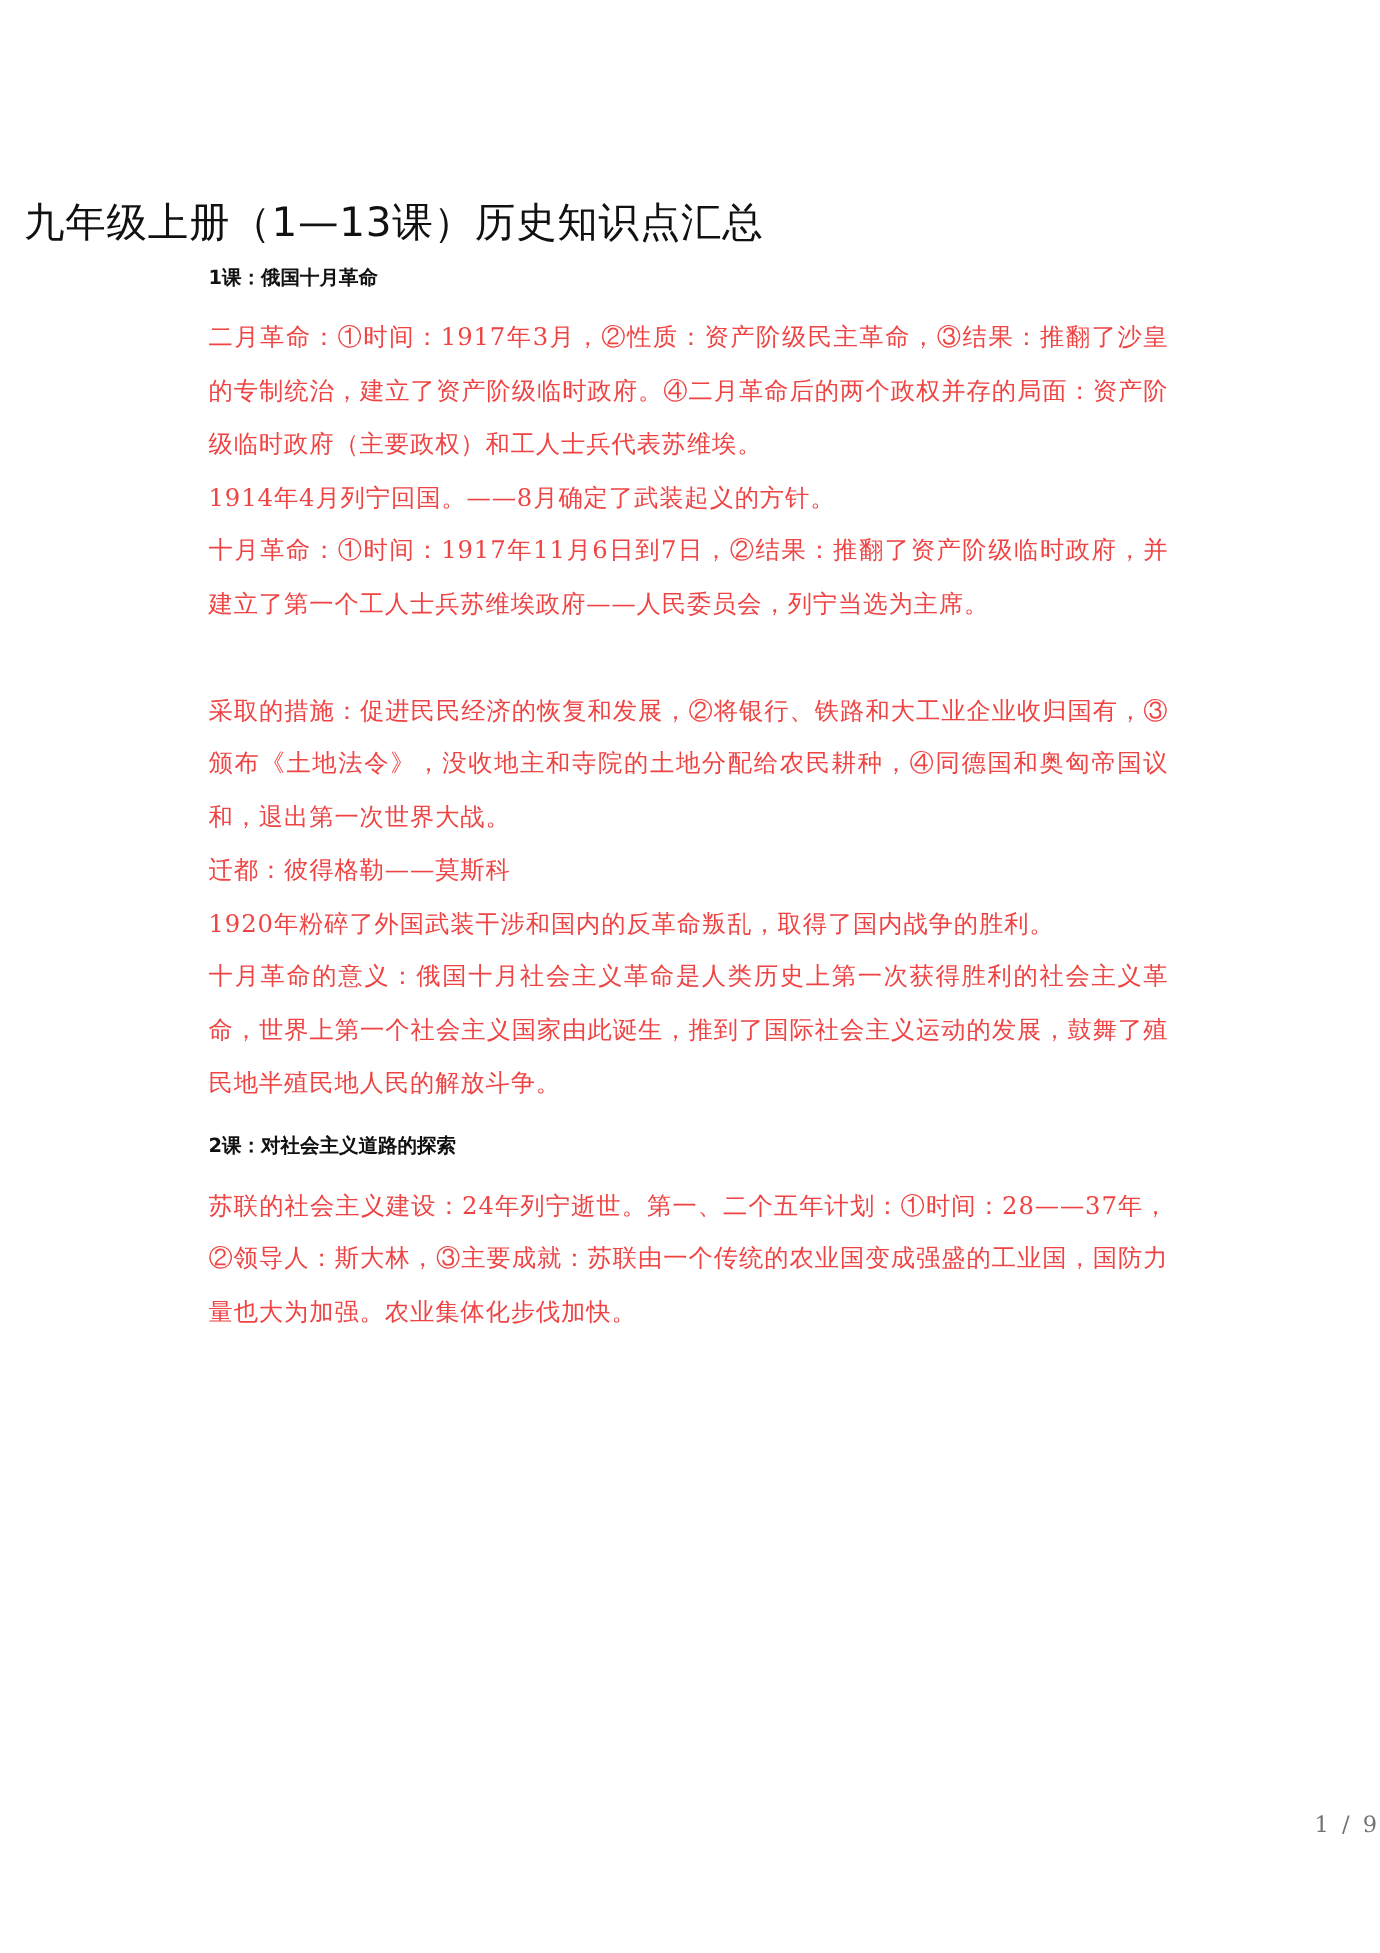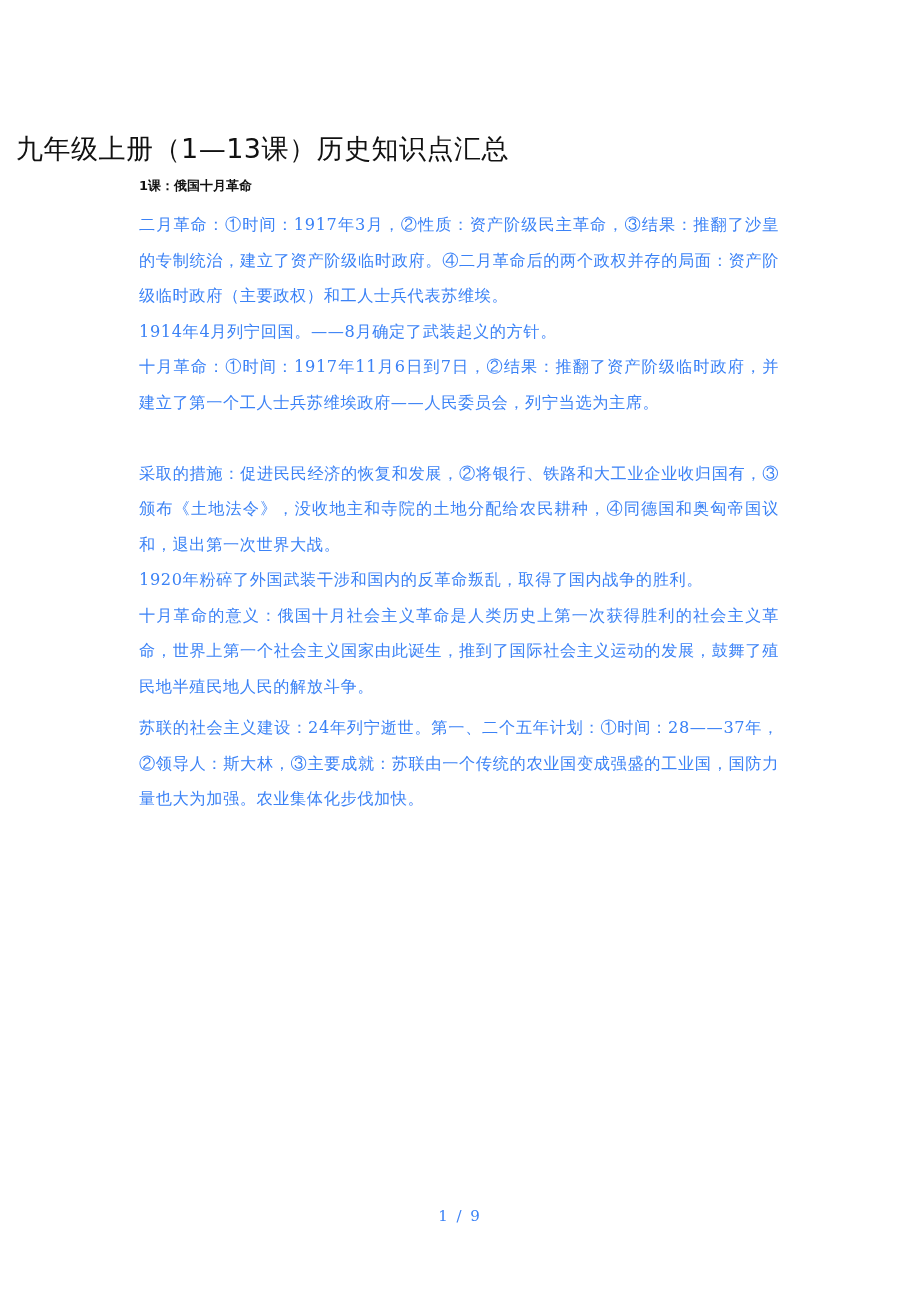--- a/index.html
+++ b/index.html
@@ -48,62 +48,64 @@
       font-weight: bold;
       font-size: 13px;
       line-height: 38px;
       margin: 0 0 2px 0;
       color: #111111;
     }
     .para {
       font-size: 16.2px;
       line-height: 35.5px;
       margin: 0;
-      color: #3b82f6;
+      color: #ef4444;
       text-align: justify;
       letter-spacing: 0.6px;
     }
     .blank {
       height: 35.5px;
     }
     .section-2 {
       margin-top: 6px;
     }
     .page-number {
       position: absolute;
       left: 0;
       width: 920px;
       top: 1207px;
-      text-align: center;
+      text-align: right;
       font-size: 15px;
-      color: #3b82f6;
+      color: #737373;
       letter-spacing: 2px;
     }
   </style>
 </head>
 <body>
 
 <div class="page">
 
   <h1 class="doc-title">九年级上册（1—13课）历史知识点汇总</h1>
 
   <div class="content">
 
     <section>
       <h2 class="section-heading">1课：俄国十月革命</h2>
       <p class="para">二月革命：①时间：1917年3月，②性质：资产阶级民主革命，③结果：推翻了沙皇的专制统治，建立了资产阶级临时政府。④二月革命后的两个政权并存的局面：资产阶级临时政府（主要政权）和工人士兵代表苏维埃。</p>
       <p class="para">1914年4月列宁回国。——8月确定了武装起义的方针。</p>
       <p class="para">十月革命：①时间：1917年11月6日到7日，②结果：推翻了资产阶级临时政府，并建立了第一个工人士兵苏维埃政府——人民委员会，列宁当选为主席。</p>
       <div class="blank"></div>
       <p class="para">采取的措施：促进民民经济的恢复和发展，②将银行、铁路和大工业企业收归国有，③颁布《土地法令》，没收地主和寺院的土地分配给农民耕种，④同德国和奥匈帝国议和，退出第一次世界大战。</p>
+      <p class="para">迁都：彼得格勒——莫斯科</p>
       <p class="para">1920年粉碎了外国武装干涉和国内的反革命叛乱，取得了国内战争的胜利。</p>
       <p class="para">十月革命的意义：俄国十月社会主义革命是人类历史上第一次获得胜利的社会主义革命，世界上第一个社会主义国家由此诞生，推到了国际社会主义运动的发展，鼓舞了殖民地半殖民地人民的解放斗争。</p>
     </section>
 
     <section class="section-2">
+      <h2 class="section-heading">2课：对社会主义道路的探索</h2>
       <p class="para">苏联的社会主义建设：24年列宁逝世。第一、二个五年计划：①时间：28——37年，②领导人：斯大林，③主要成就：苏联由一个传统的农业国变成强盛的工业国，国防力量也大为加强。农业集体化步伐加快。</p>
     </section>
 
   </div>
 
   <div class="page-number">1 / 9</div>
 
 </div>
 
 </body></html>

